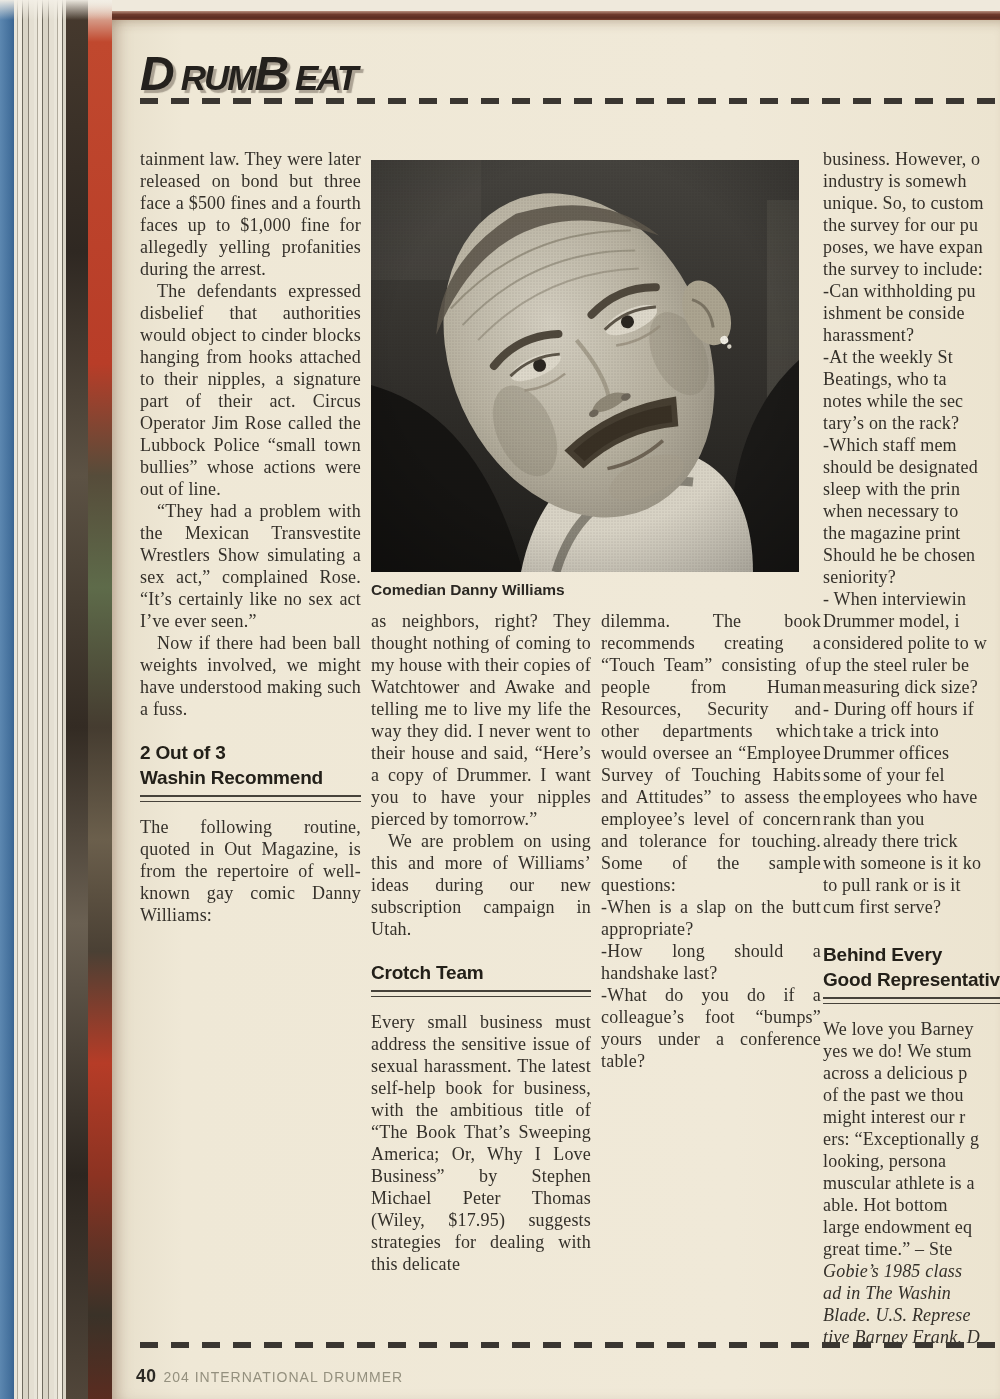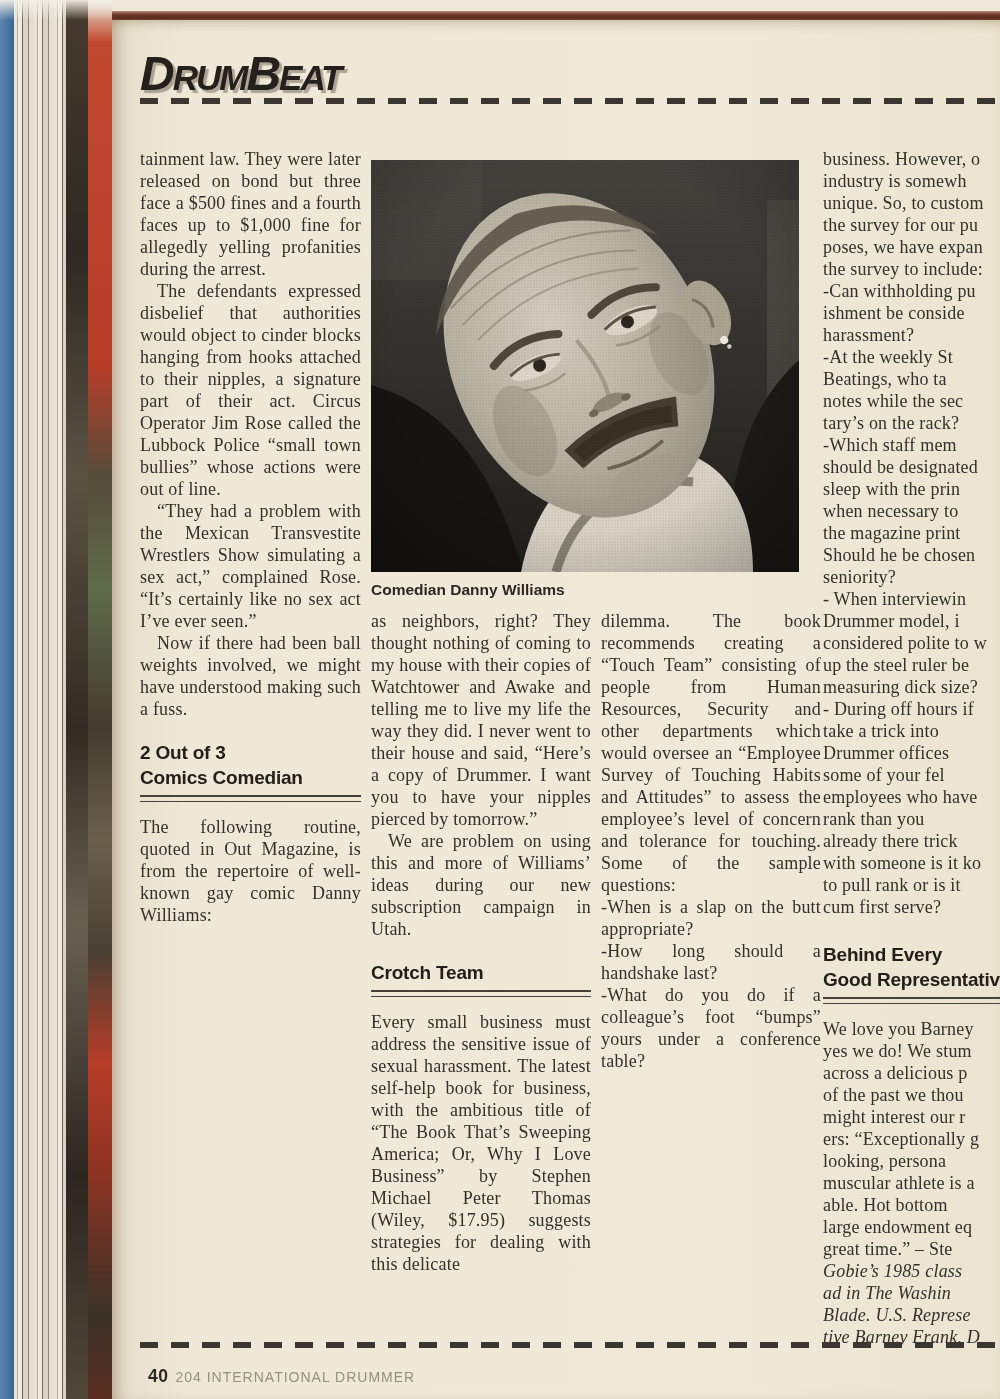--- a/index.html
+++ b/index.html
@@ -24,21 +24,21 @@
   .page{position:absolute;left:112px;top:20px;width:888px;height:1379px;overflow:hidden;
     background:linear-gradient(90deg,#e7dfcb 0%,#efe8d6 8%,#f0e9d8 70%,#ece4d0 100%);
     box-shadow:inset 12px 0 16px -8px rgba(110,70,50,.38), inset 0 9px 12px -7px rgba(120,90,60,.3);
     z-index:4;color:#2e2b27;}
 
   
   .logo{position:absolute;left:28px;top:26px;font-family:"Liberation Sans",sans-serif;
     font-weight:bold;font-style:italic;color:#24211d;letter-spacing:-2px;white-space:nowrap;
     text-shadow:3px 2.5px 1px rgba(90,80,68,.45);}
   .logo .lg{font-size:48px;}
-  .logo .sm{font-size:35px;}
+  .logo .sm{font-size:35px;margin-left:8px;}
 
   
   .dash{position:absolute;left:28px;right:0;height:6px;
     background:repeating-linear-gradient(90deg,#3a3631 0 18px,rgba(0,0,0,0) 18px 31px);}
   .dash-top{top:78px;}
   .dash-bottom{top:1322px;}
 
   
   .col{position:absolute;font-size:18px;line-height:22px;letter-spacing:0.2px;color:#34302a;}
   .col1{left:28px;top:128px;width:221px;}
@@ -55,21 +55,21 @@
   .lines.it{font-style:italic;}
   .col4 .colhead{margin-top:24px;}
 
   
   .photo-block{position:absolute;left:259px;top:140px;width:428px;}
   .photo-frame{width:428px;height:412px;overflow:hidden;background:#2e2c29;}
   .caption{margin-top:9px;font-family:"Liberation Sans",sans-serif;font-weight:bold;
     font-size:15.5px;color:#2b2823;letter-spacing:0;}
 
   
-  .footer{position:absolute;left:36px;top:1346px;font-family:"Liberation Sans",sans-serif;white-space:nowrap;}
+  .footer{position:absolute;left:24px;top:1346px;font-family:"Liberation Sans",sans-serif;white-space:nowrap;}
   .footer .pn{font-weight:bold;font-size:17.5px;color:#2b2924;letter-spacing:0.5px;}
   .footer .mag{font-size:14px;color:#94907e;letter-spacing:1px;margin-left:7px;}
 </style>
 </head>
 <body>
 
 <div class="root">
 
   <div class="top-brown-line"></div>
 
@@ -81,21 +81,21 @@
 
     <div class="col col1">
       <div>
         <p class="para">tainment law. They were later released on bond but three face a $500 fines and a fourth faces up to $1,000 fine for allegedly yelling profanities during the arrest.</p>
           <p class="para ind">The defendants expressed disbelief that authorities would object to cinder blocks hanging from hooks attached to their nipples, a signature part of their act. Circus Operator Jim Rose called the Lubbock Police “small town bullies” whose actions were out of line.</p>
           <p class="para ind">“They had a problem with the Mexican Transvestite Wrestlers Show simulating a sex act,” complained Rose. “It’s certainly like no sex act I’ve ever seen.”</p>
           <p class="para ind">Now if there had been ball weights involved, we might have understood making such a fuss.</p>
       </div>
       <div class="colhead">
         <div>2 Out of 3</div>
-        <div>Comics Comedian</div>
+        <div>Washin Recommend</div>
       </div>
       <div class="hrule"></div>
       <div>
         <p class="para">The following routine, quoted in Out Magazine, is from the repertoire of well-known gay comic Danny Williams:</p>
       </div>
     </div>
 
     <div class="photo-block">
       <div class="photo-frame">
         <svg width="428" height="412" viewBox="0 0 428 412" xmlns="http://www.w3.org/2000/svg">

